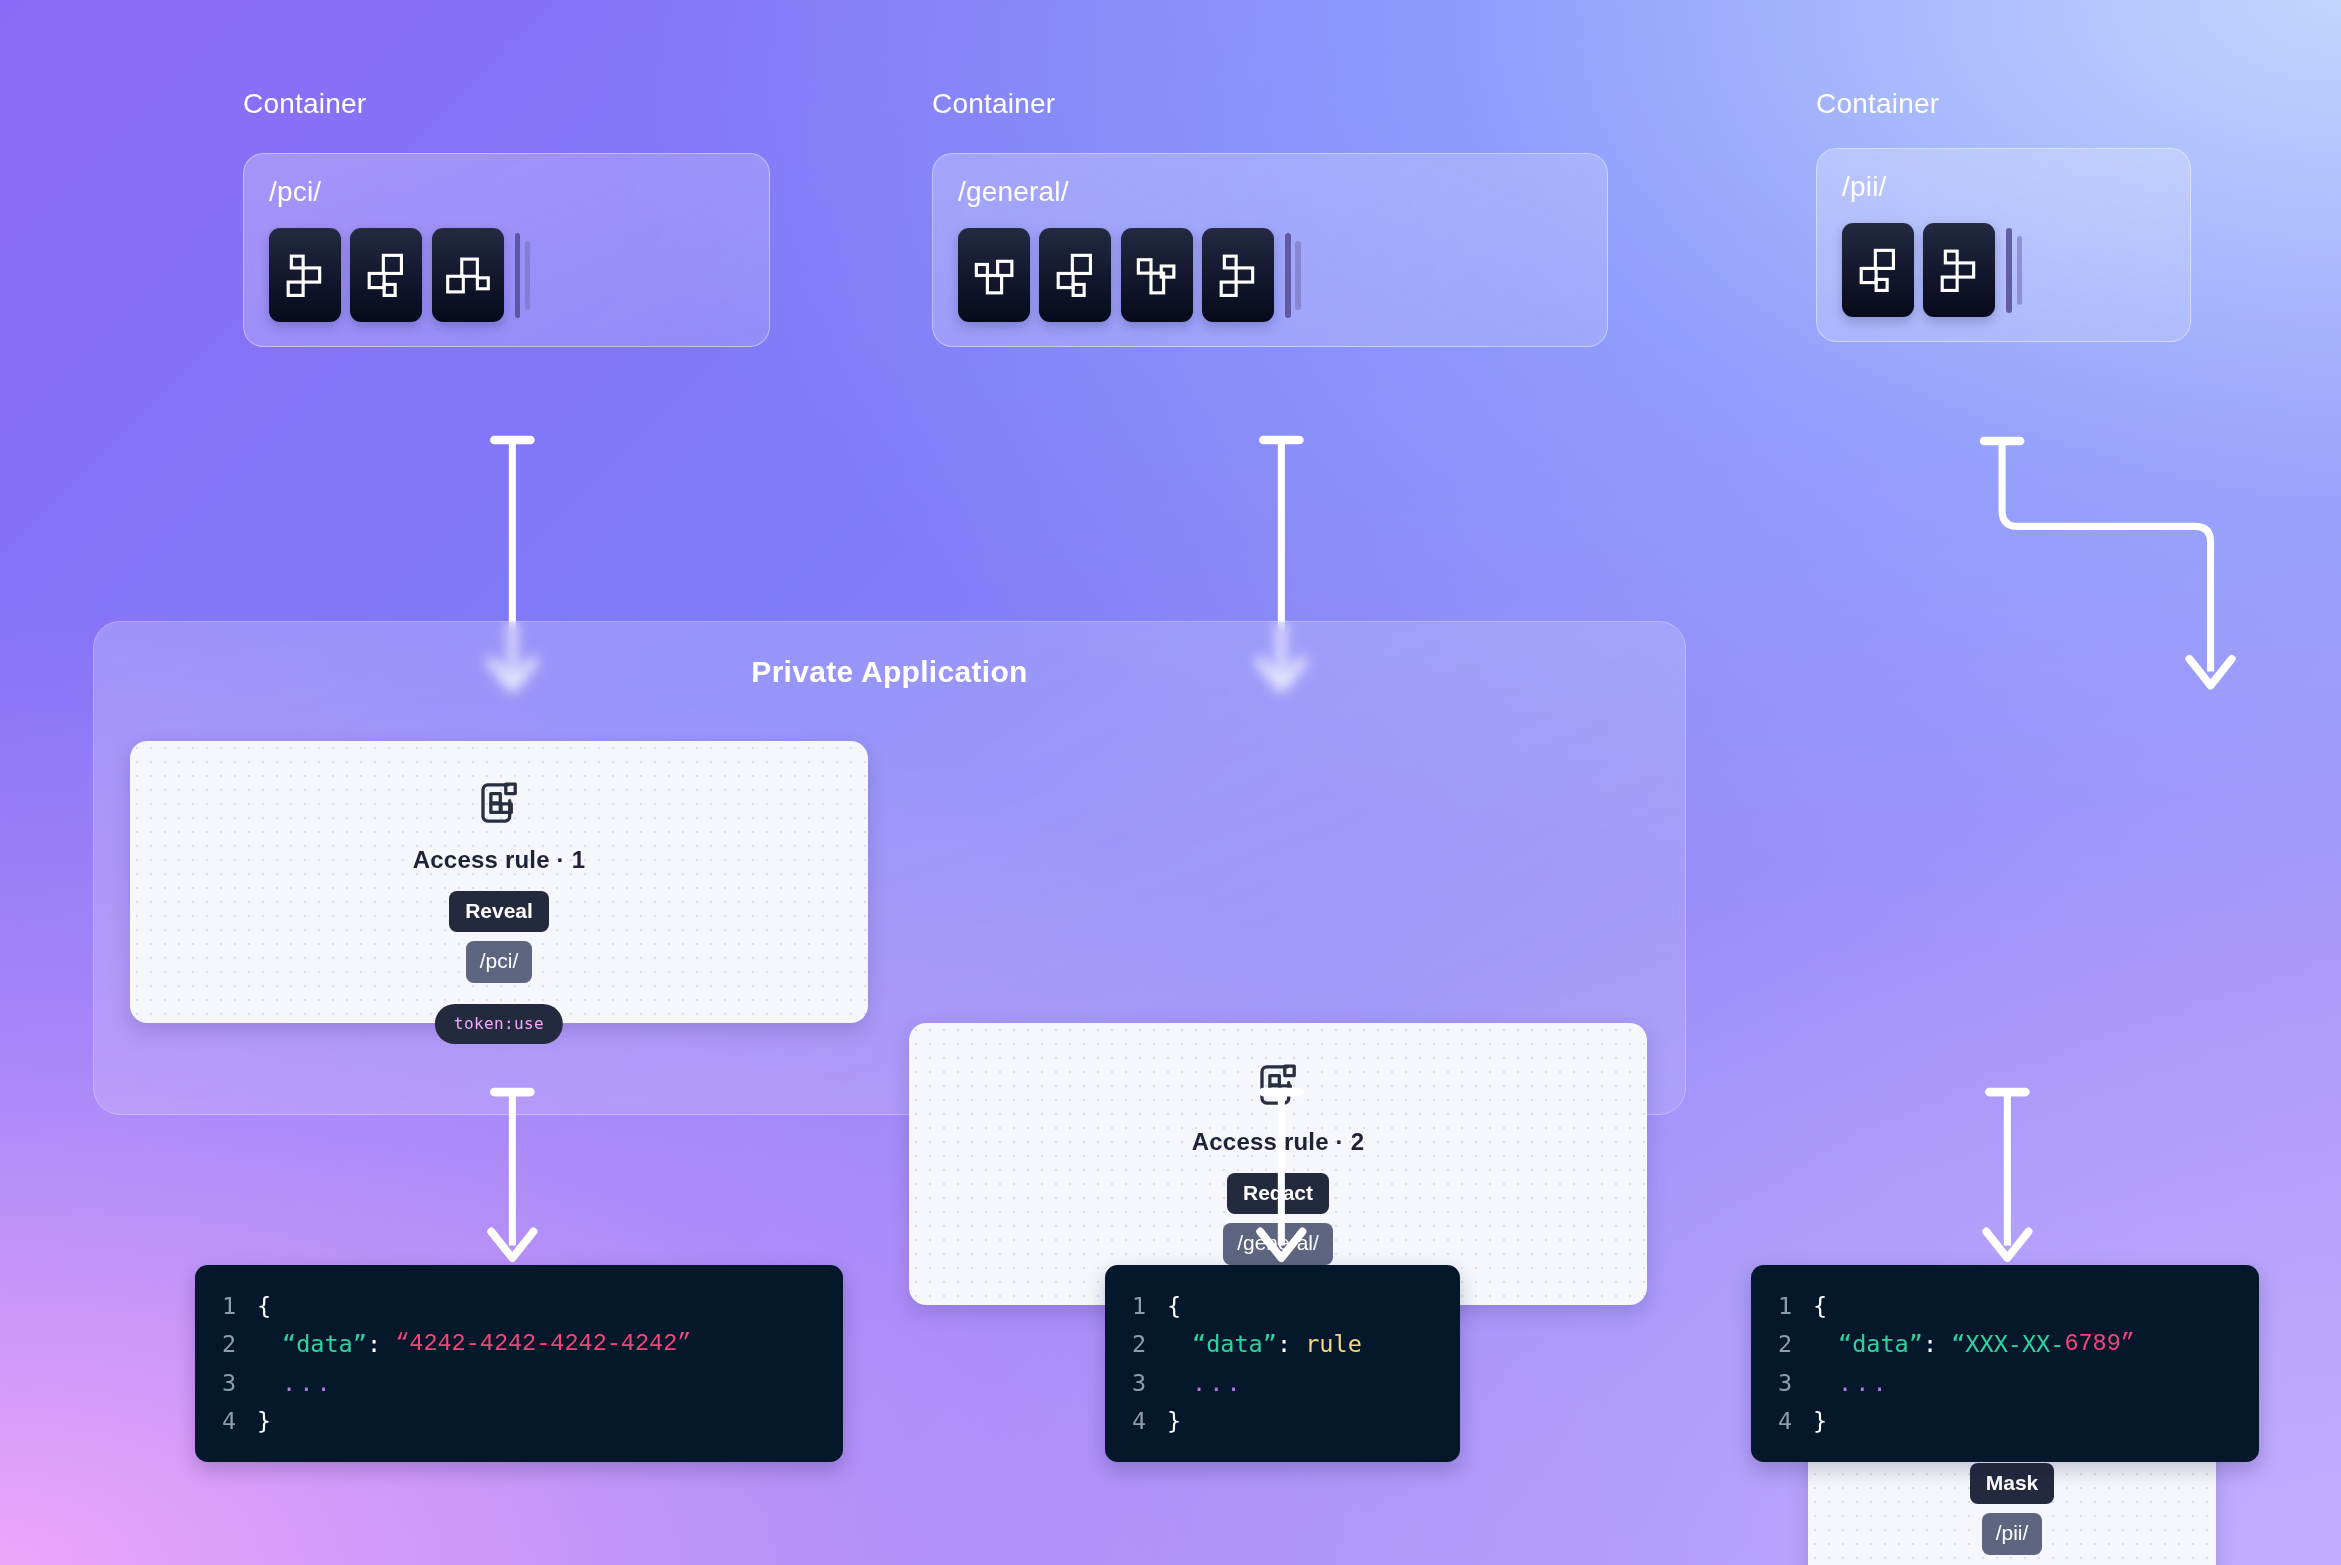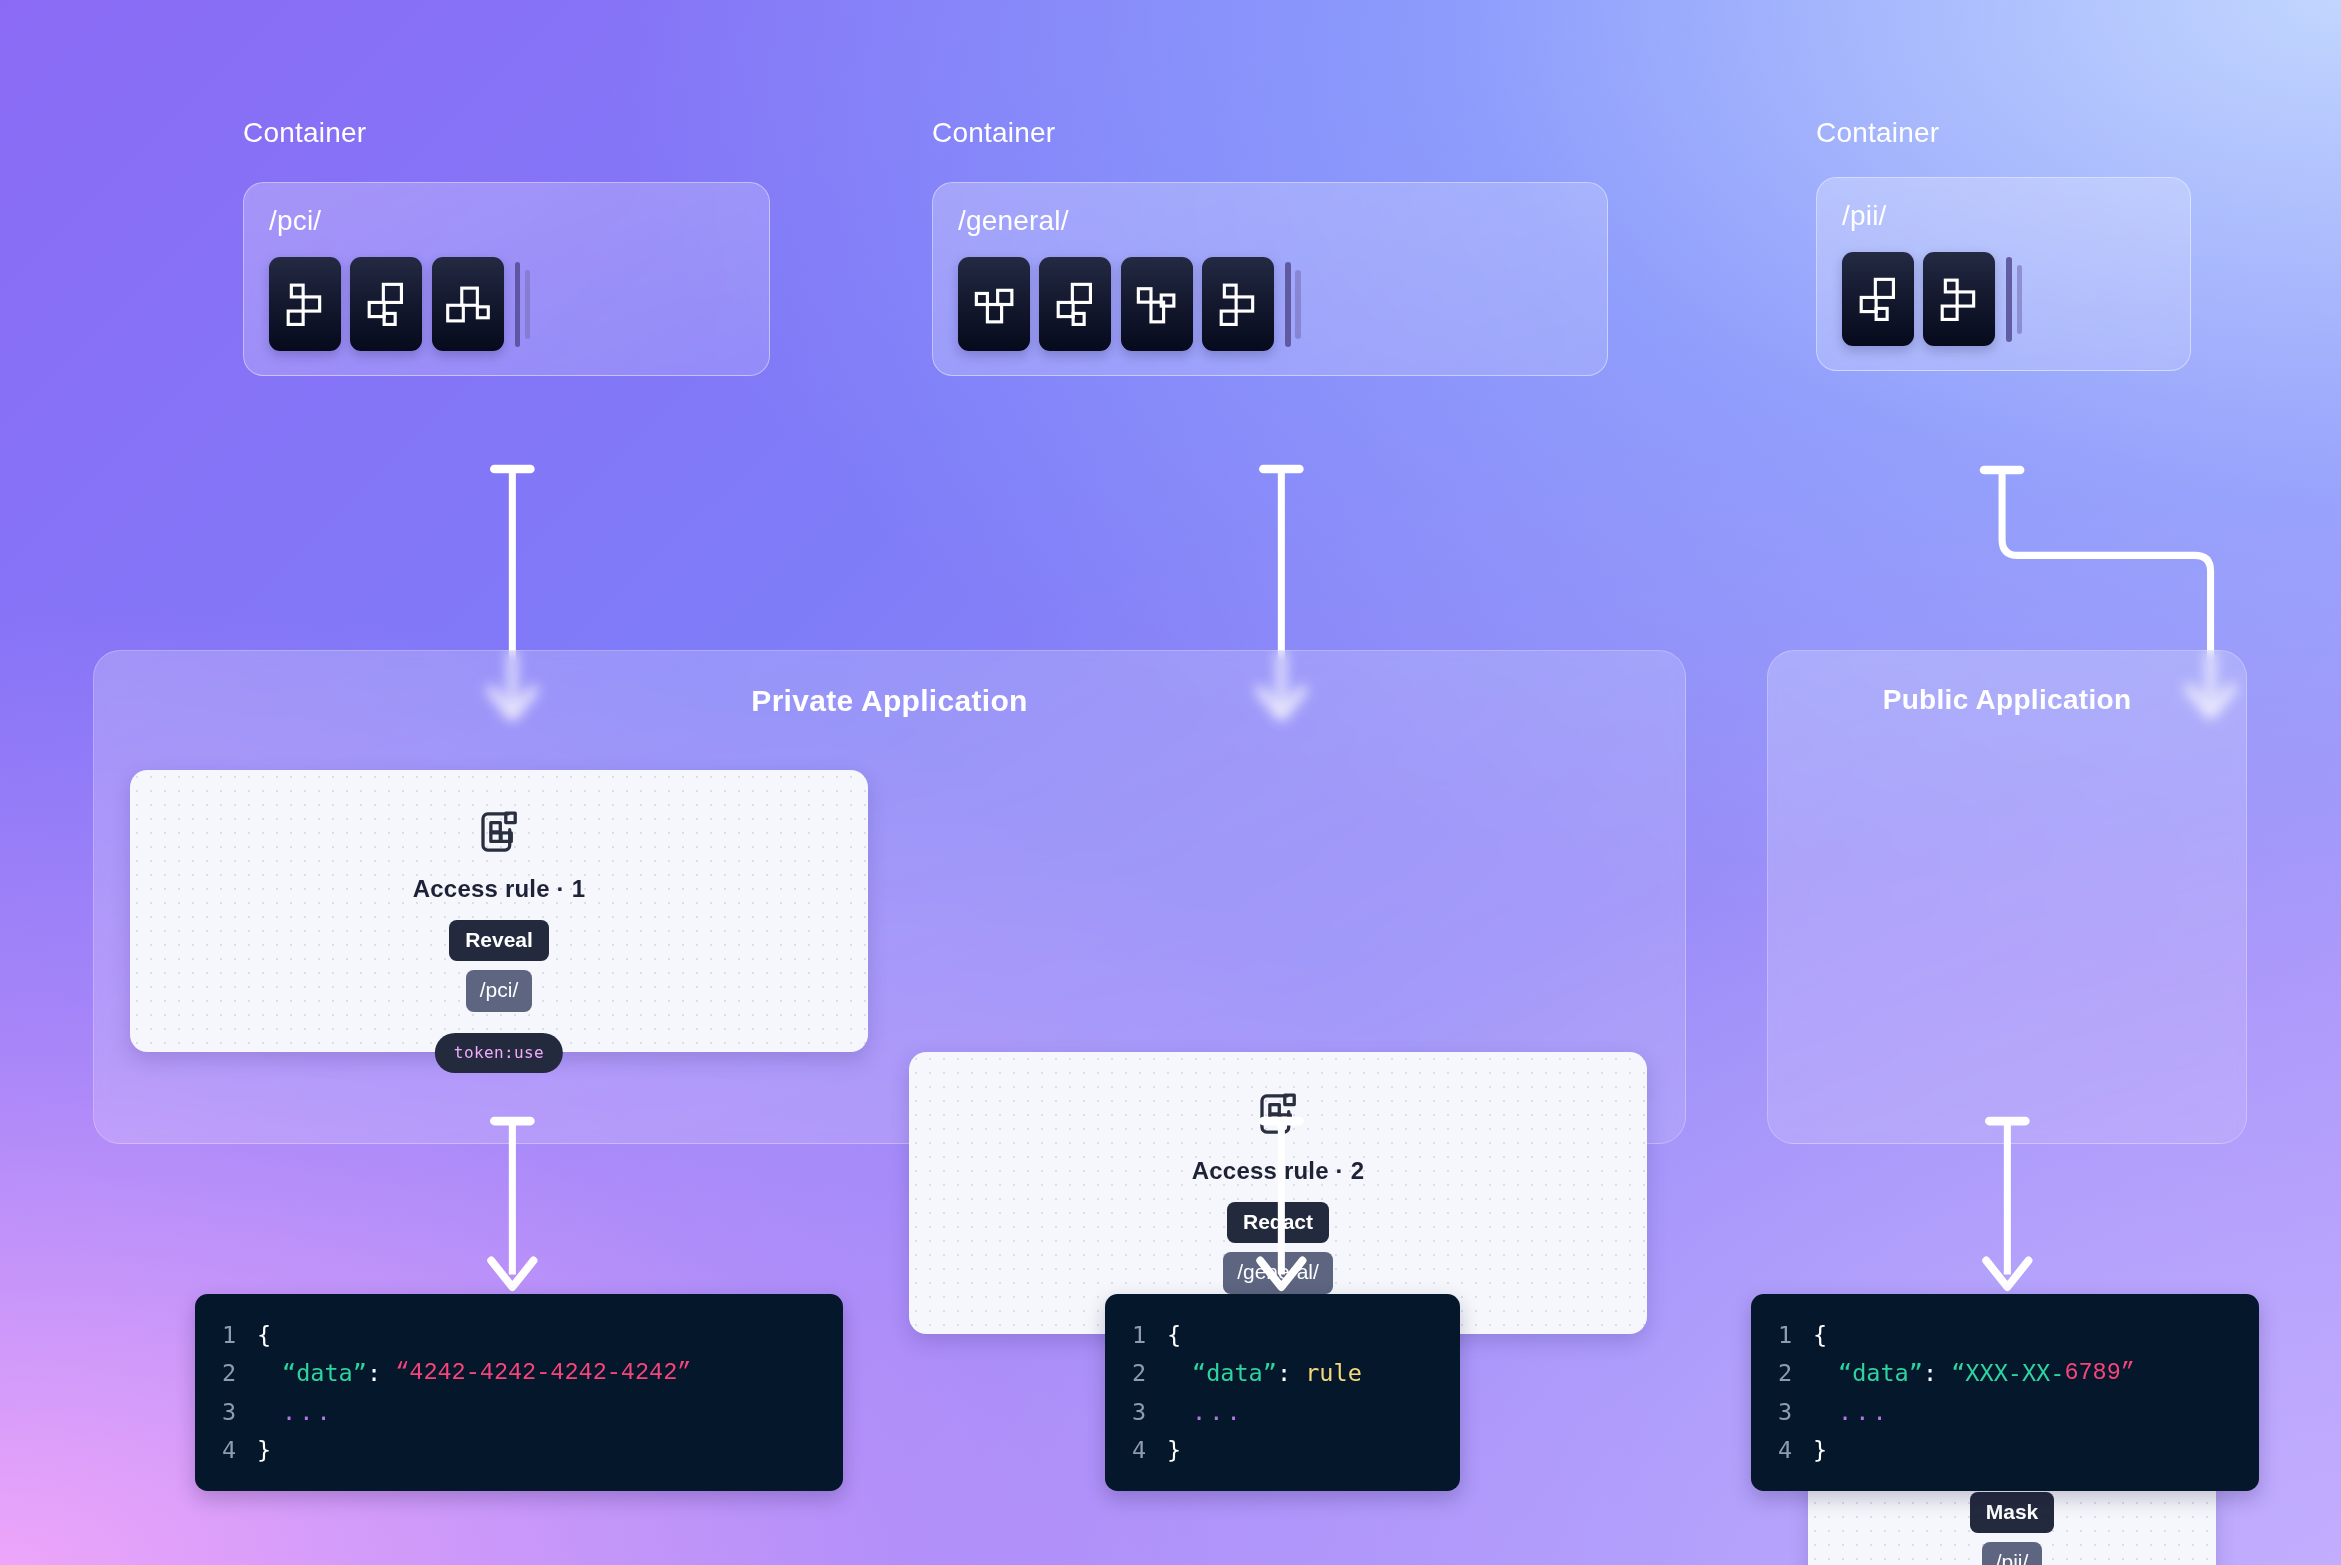--- a/index.html
+++ b/index.html
@@ -8,21 +8,21 @@
   body {
     font-family: "Liberation Sans", sans-serif;
     background:
       radial-gradient(120% 100% at 100% 0%, rgba(196,218,255,0.95) 0%, rgba(150,180,255,0.55) 32%, rgba(150,180,255,0) 62%),
       radial-gradient(110% 95% at 0% 100%, rgba(243,168,250,0.95) 0%, rgba(214,150,250,0.45) 35%, rgba(214,150,250,0) 65%),
       radial-gradient(130% 110% at 100% 100%, rgba(196,176,255,0.85) 0%, rgba(170,150,250,0.25) 45%, rgba(170,150,250,0) 70%),
       linear-gradient(135deg, #8b6bf5 0%, #7f7cf8 35%, #8e86f7 60%, #b49cfa 100%);
     position: relative;
   }
 
-  .stage { position: absolute; inset: 0; margin-top: 29px; }
+  .stage { position: absolute; inset: 0; }
 
   
   .abs { position: absolute; }
 
   
   .container-label {
     font-size: 28px;
     color: #ffffff;
     letter-spacing: 0.2px;
     font-weight: 400;
@@ -328,23 +328,20 @@
       </svg>
     </span>
     <div class="rule-title">Access rule · 2</div>
     <div class="rule-tags">
       <span class="tag-action">Redact</span>
       <span class="tag-scope">/general/</span>
     </div>
     <span class="token-pill">token:search</span>
   </div>
 
-  <div class="abs app-panel" style="left:1767px; top:621px; width:480px; height:494px;">
-    <div class="app-title" style="margin-top:33px; font-size:28px;">Public  Application</div>
-  </div>
 
   <div class="abs rule-card" style="left:1808px; top:749px; width:408px; height:282px;">
     <span class="rule-icon">
       <svg width="41" height="44" viewBox="0 0 52 56" fill="none" stroke="#2a2f40" stroke-width="4.2" stroke-linecap="round" stroke-linejoin="round">
         <path d="M37 5 H11 A6 6 0 0 0 5 11 V45 A6 6 0 0 0 11 51 H33 A6 6 0 0 0 39 45 V25"></path>
         <rect x="15" y="16" width="12" height="12"></rect>
         <rect x="15" y="29" width="12" height="11"></rect>
         <rect x="28" y="29" width="13" height="11"></rect>
         <rect x="40" y="4" width="12" height="12" transform="translate(-6,0)"></rect>
       </svg>

